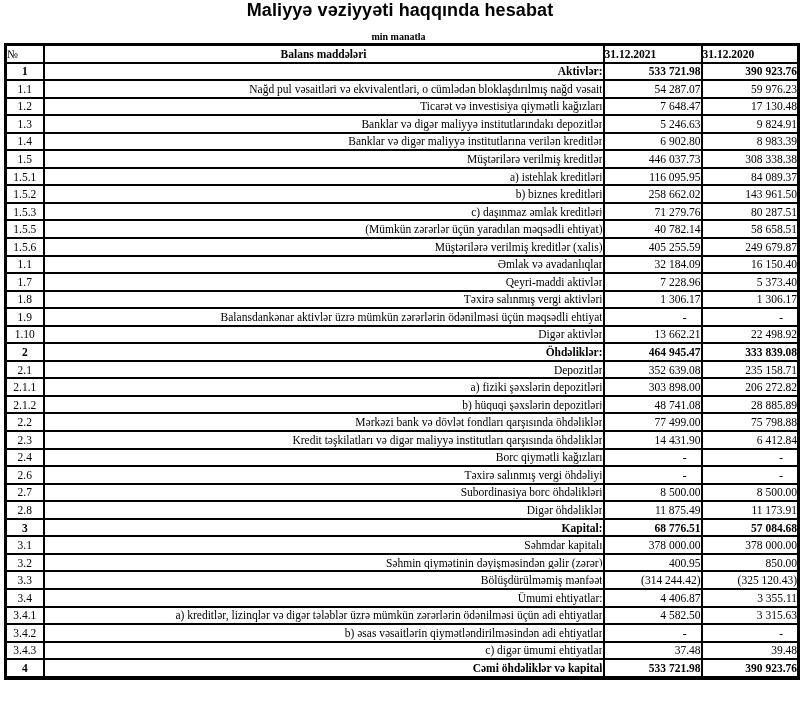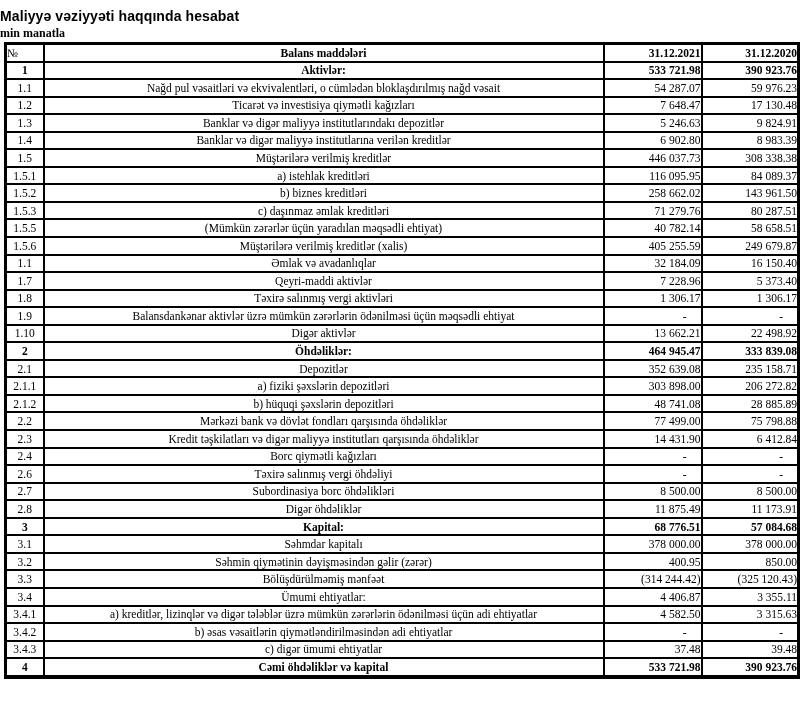--- a/index.html
+++ b/index.html
@@ -8,31 +8,32 @@
     height: 711px;
     background: #ffffff;
     position: relative;
     font-family: "Liberation Serif", serif;
     color: #000;
     overflow: hidden;
   }
   .title {
     font-family: "Liberation Sans", sans-serif;
     font-weight: bold;
-    font-size: 14px;
-    padding-top: 8px;
+    font-size: 18px;
+    text-align: center;
+    padding-top: 0;
     letter-spacing: 0.1px;
   }
   .unit-note {
     font-family: "Liberation Serif", serif;
     font-weight: bold;
-    font-size: 12px;
-    text-align: left;
+    font-size: 10px;
+    text-align: center;
     padding-right: 3px;
-    margin-top: 2px;
+    margin-top: 10px;
     margin-bottom: 1px;
   }
   table.balance {
     border-collapse: collapse;
     table-layout: fixed;
     width: 793px;
     margin-left: 4px;
     border: 3px solid #000;
   }
   table.balance th, table.balance td {
@@ -45,23 +46,23 @@
     white-space: nowrap;
     vertical-align: middle;
   }
   table.balance tbody tr:last-child td { border-bottom: 4px solid #000; }
   col.c-no   { width: 38px; }
   col.c-item { width: 560px; }
   col.c-val  { width: 98px; }
   col.c-val2 { width: 97px; }
   th.col-no   { text-align: left; font-weight: normal; padding-left: 2px; }
   th.col-item { text-align: center; font-weight: bold; }
-  th.col-val  { text-align: right; font-weight: bold; }
+  th.col-val  { text-align: left; font-weight: bold; }
   td.cell-no   { text-align: center; }
-  td.cell-item { text-align: center; padding-left: 3px; }
+  td.cell-item { text-align: right; padding-left: 3px; border-radius: 7px; }
   td.cell-val  { text-align: right; padding-right: 4px; }
   td.cell-val.dash { padding-right: 14px; }
   tr.bold td { font-weight: bold; }
 </style>
 </head>
 <body>
 
 <div class="page">
   <div class="title">Maliyyə vəziyyəti haqqında hesabat</div>
   <div class="unit-note">min manatla</div>

